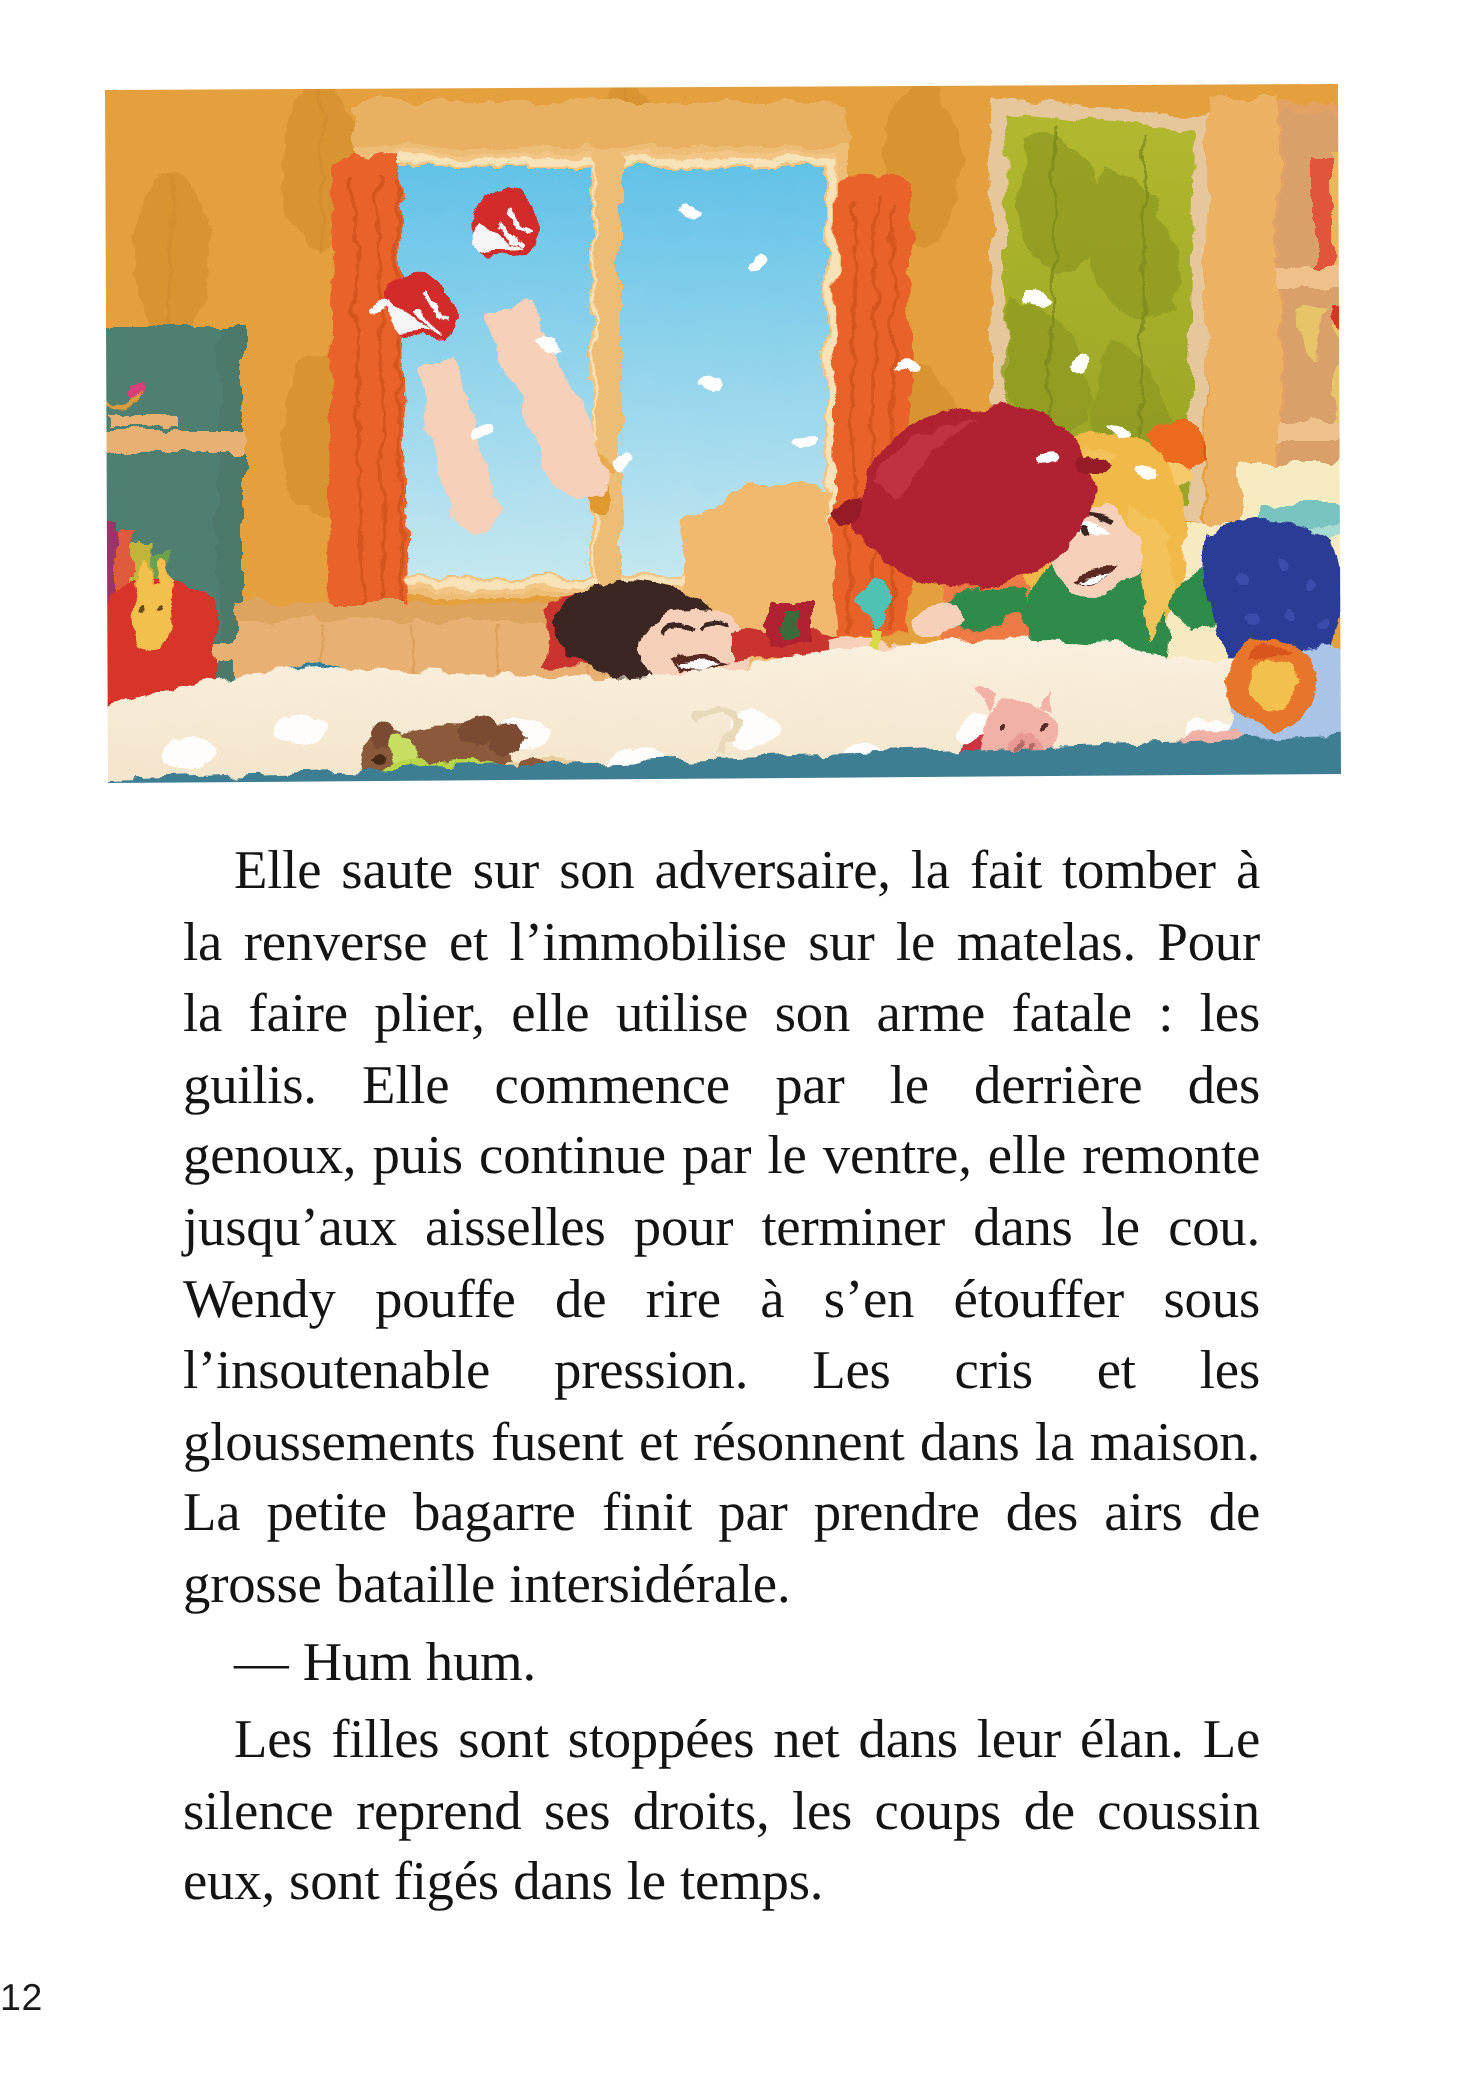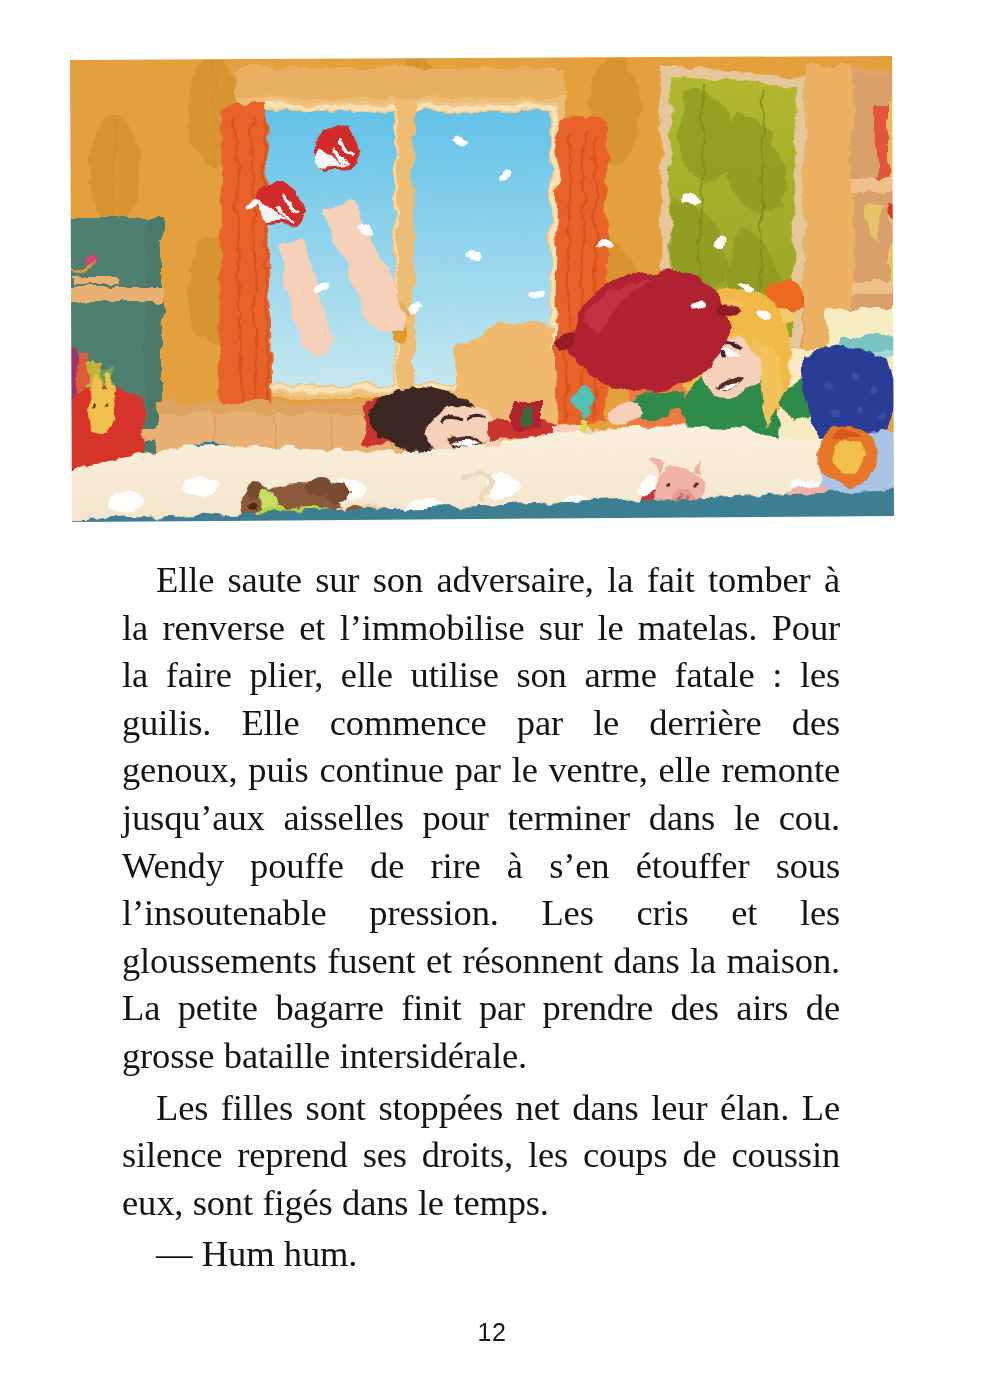--- a/index.html
+++ b/index.html
@@ -52,21 +52,21 @@
   .para.indent { text-indent: 34px; }
   .para.last-left { text-align: left; }
   .para + .para { margin-top: 0; }
 
   
   .folio {
     position: absolute;
     left: 0;
     right: 0;
     top: 1318px;
-    text-align: center;
+    text-align: left;
     font-family: "Liberation Sans", "DejaVu Sans", sans-serif;
     font-size: 25px;
     color: #1a1a1a;
     letter-spacing: 0.5px;
   }
 </style>
 </head>
 <body>
 
 <div class="page">
@@ -438,19 +438,19 @@
           <ellipse cx="700" cy="264" rx="8" ry="4" transform="rotate(20 700 264)"></ellipse>
           <ellipse cx="188" cy="156" rx="8" ry="4" transform="rotate(-26 188 156)"></ellipse>
           <ellipse cx="540" cy="196" rx="8" ry="4" transform="rotate(18 540 196)"></ellipse>
         </g>
       </g>
     </svg>
   </div>
 
   <div class="bodytext">
     <p class="para indent">Elle saute sur son adversaire, la fait tomber à la renverse et l’immobilise sur le matelas. Pour la faire plier, elle utilise son arme fatale : les guilis. Elle commence par le derrière des genoux, puis continue par le ventre, elle remonte jusqu’aux aisselles pour terminer dans le cou. Wendy pouffe de rire à s’en étouffer sous l’insoutenable pression. Les cris et les gloussements fusent et résonnent dans la maison. La petite bagarre finit par prendre des airs de grosse bataille intersidérale.</p>
+    <p class="para indent last-left">— Hum hum.</p>
     <p class="para indent">Les filles sont stoppées net dans leur élan. Le silence reprend ses droits, les coups de coussin eux, sont figés dans le temps.</p>
-    <p class="para indent last-left">— Hum hum.</p>
   </div>
 
   <div class="folio">12</div>
 
 </div>
 
 </body></html>

